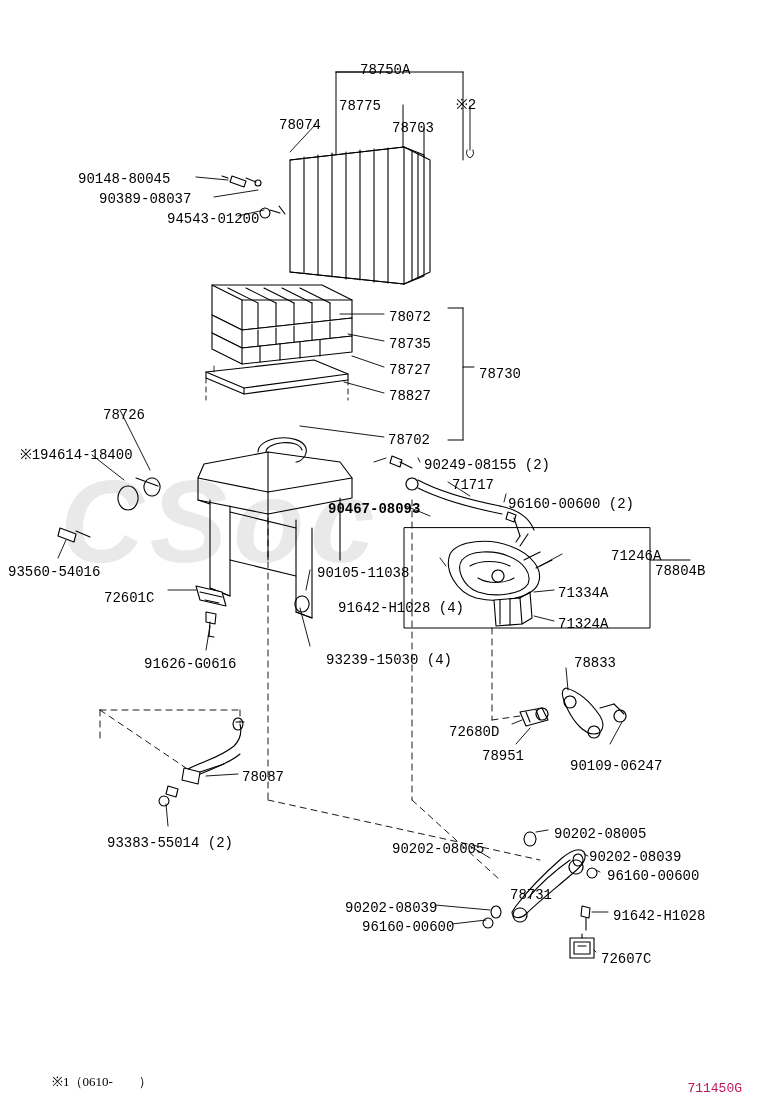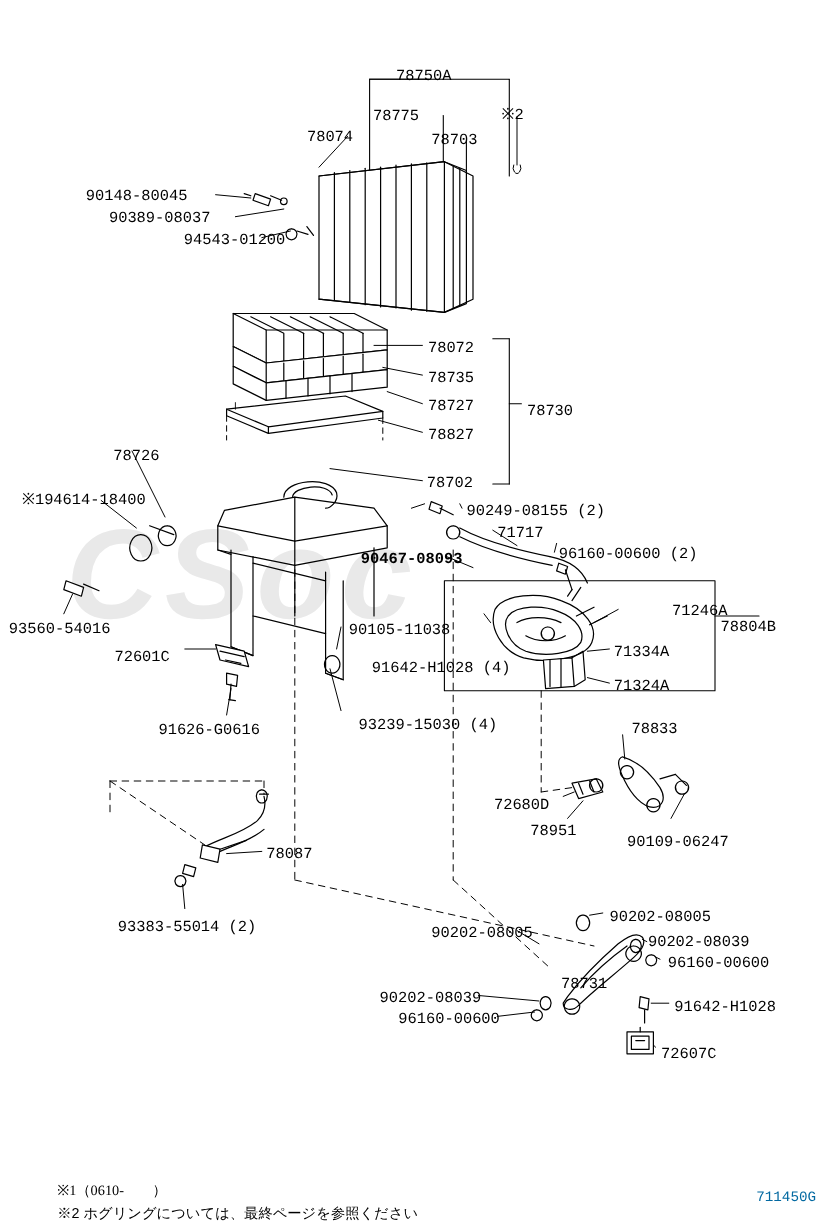--- a/index.html
+++ b/index.html
@@ -37,21 +37,21 @@
   }
   .note-mono {
     font-family: Liberation Serif, serif;
   }
   .code {
     position: absolute;
     right: 18px;
     bottom: 16px;
     font-family: "Liberation Mono", monospace;
     font-size: 13px;
-    color: #0369a1;
+    color: #be185d;
   }
   .wm {
     position: absolute;
     left: 60px;
     top: 455px;
     width: 650px;
     height: 120px;
     font-family: "Liberation Sans", sans-serif;
     font-weight: bold;
     font-style: italic;
@@ -352,16 +352,15 @@
   <div class="label" style="left:392px;top:842px;">90202-08005</div>
   <div class="label" style="left:589px;top:850px;">90202-08039</div>
   <div class="label" style="left:607px;top:869px;">96160-00600</div>
   <div class="label" style="left:510px;top:888px;">78731</div>
   <div class="label" style="left:345px;top:901px;">90202-08039</div>
   <div class="label" style="left:613px;top:909px;">91642-H1028</div>
   <div class="label" style="left:362px;top:920px;">96160-00600</div>
   <div class="label" style="left:601px;top:952px;">72607C</div>
 
   <div class="note note-mono" style="left:52px;top:1072px;">※1（0610-　　）</div>
-  <div class="note" style="left:52px;top:1094px;">※2  ホグリングについては、最終ページを参照ください</div>
 
   <div class="code">711450G</div>
 </div>
 
 </body></html>

